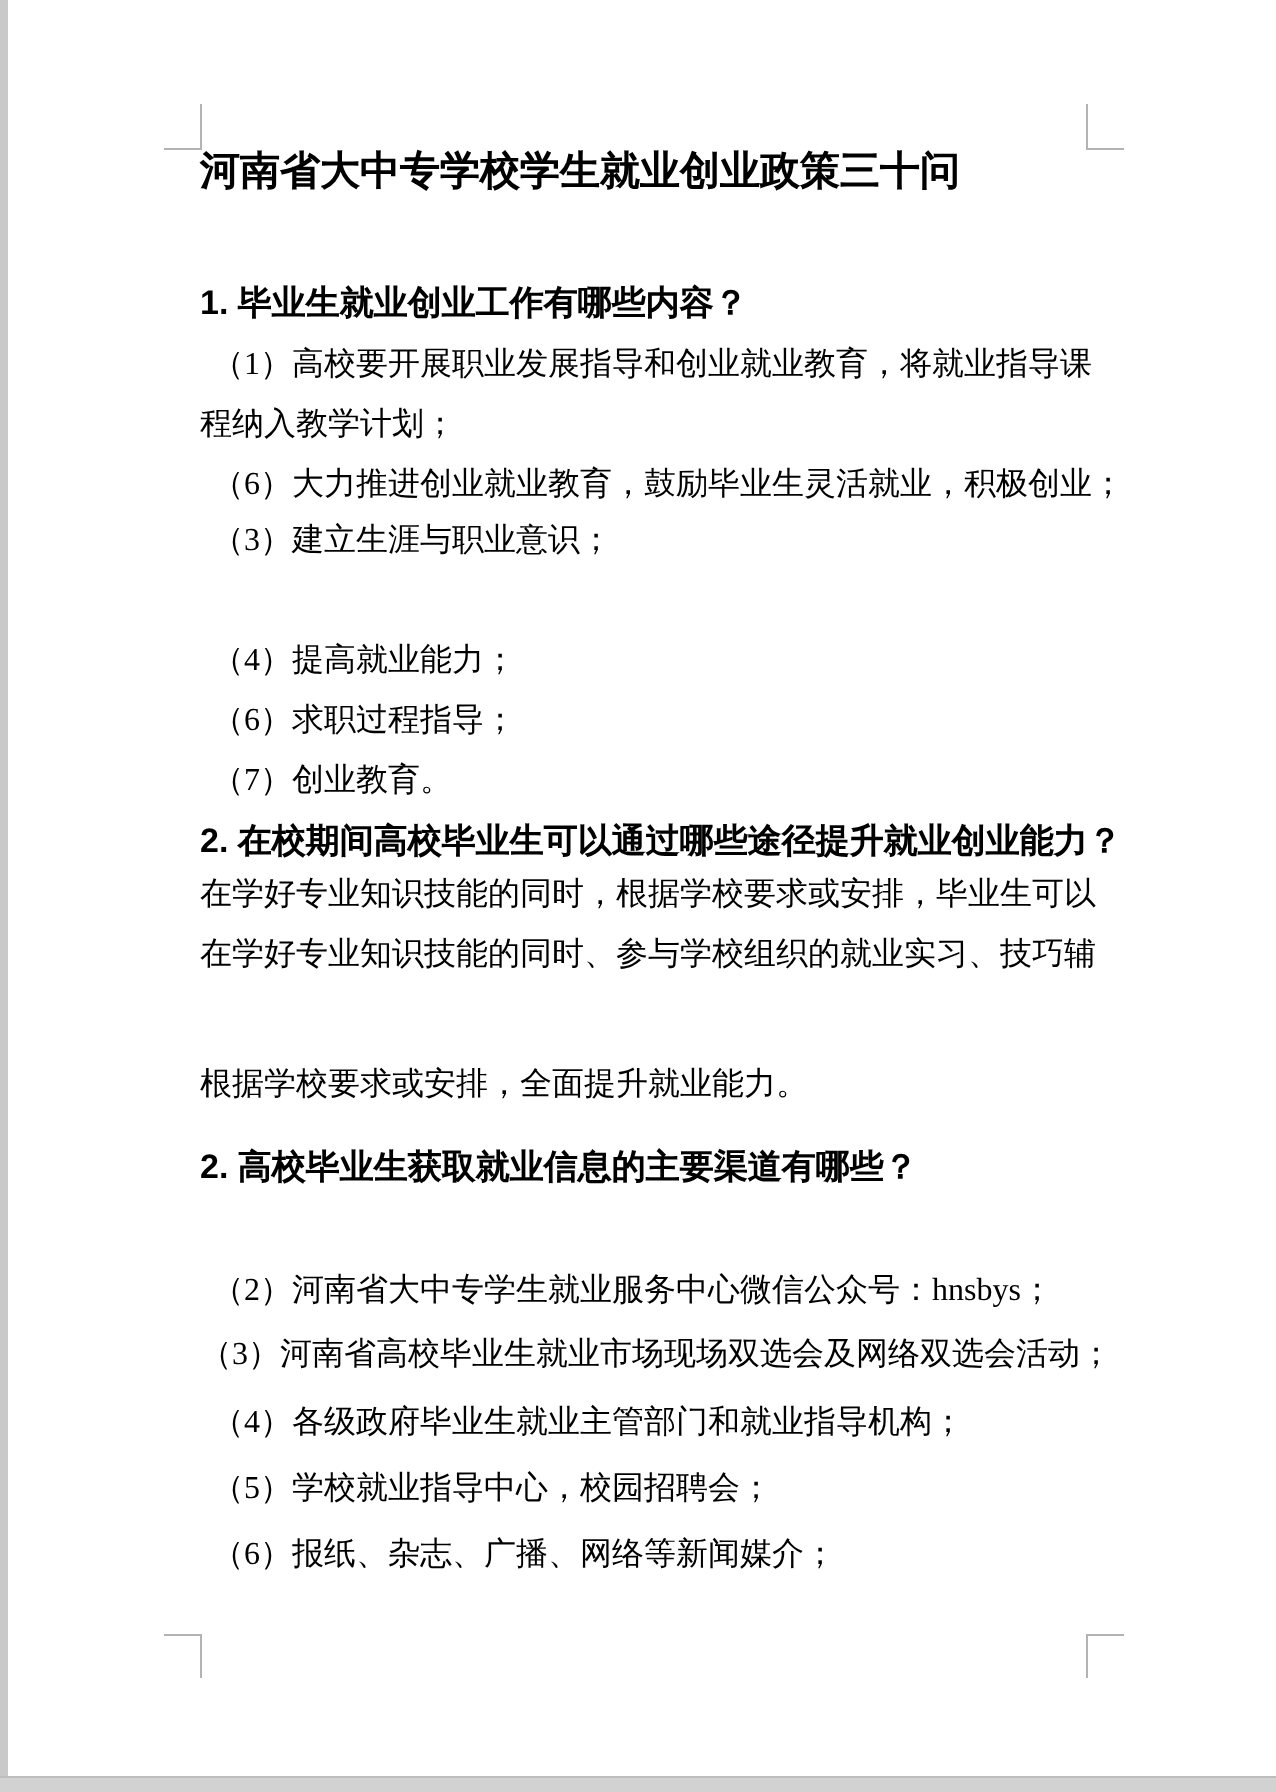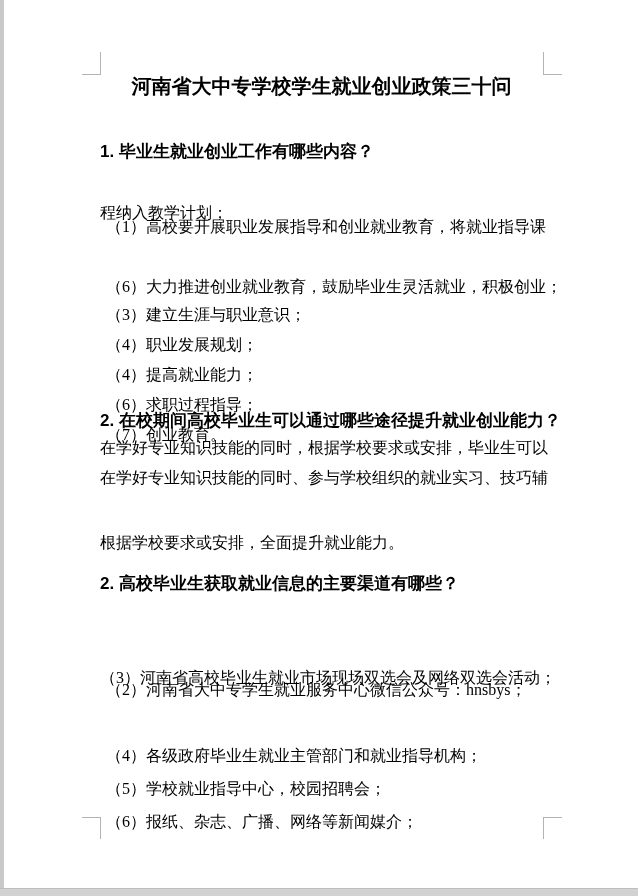--- a/index.html
+++ b/index.html
@@ -42,36 +42,35 @@
   #crop-br { left: 543px; top: 817px; height: 21px; border-left: 1px solid #b3b3b3;  border-top: 1px solid #b3b3b3; }
 
   .line {
     position: absolute;
     left: 100px;
     white-space: nowrap;
     line-height: 1.25;
   }
   .doc-title {
     width: 443px;
-    text-align: center;
     font-size: 20px;
     font-weight: bold;
     letter-spacing: 0px;
     font-family: "Liberation Serif", "DejaVu Serif", serif;
   }
   .heading {
     font-size: 17px;
     font-weight: bold;
     font-family: "Liberation Sans", "DejaVu Sans", sans-serif;
   }
   .body {
     font-size: 16px;
     font-family: "Liberation Serif", "DejaVu Serif", serif;
   }
-  .indent { padding-left: 6px; margin-top: 44px; }
+  .indent { padding-left: 6px; }
 </style>
 </head>
 <body>
 
 <div id="page">
 
   <div id="edge-strip"></div>
   <div id="bottom-bar"></div>
 
   <div id="crop-tl" class="crop"></div>
@@ -79,21 +78,20 @@
   <div id="crop-bl" class="crop"></div>
   <div id="crop-br" class="crop"></div>
 
   <div class="line doc-title" style="top:74px">河南省大中专学校学生就业创业政策三十问</div>
 
   <div class="line heading" style="top:141px">1. 毕业生就业创业工作有哪些内容？</div>
   <div class="line body indent" style="top:173px">（1）高校要开展职业发展指导和创业就业教育，将就业指导课</div>
   <div class="line body" style="top:203px">程纳入教学计划；</div>
   <div class="line body indent" style="top:233px">（6）大力推进创业就业教育，鼓励毕业生灵活就业，积极创业；</div>
   <div class="line body indent" style="top:261px">（3）建立生涯与职业意识；</div>
-  <div class="line body indent" style="top:291px">（4）职业发展规划；</div>
   <div class="line body indent" style="top:321px">（4）提高就业能力；</div>
   <div class="line body indent" style="top:351px">（6）求职过程指导；</div>
   <div class="line body indent" style="top:381px">（7）创业教育。</div>
 
   <div class="line heading" style="top:410px">2. 在校期间高校毕业生可以通过哪些途径提升就业创业能力？</div>
   <div class="line body" style="top:438px">在学好专业知识技能的同时，根据学校要求或安排，毕业生可以</div>
   <div class="line body" style="top:468px">在学好专业知识技能的同时、参与学校组织的就业实习、技巧辅</div>
   <div class="line body" style="top:533px">根据学校要求或安排，全面提升就业能力。</div>
 
   <div class="line heading" style="top:573px">2. 高校毕业生获取就业信息的主要渠道有哪些？</div>

